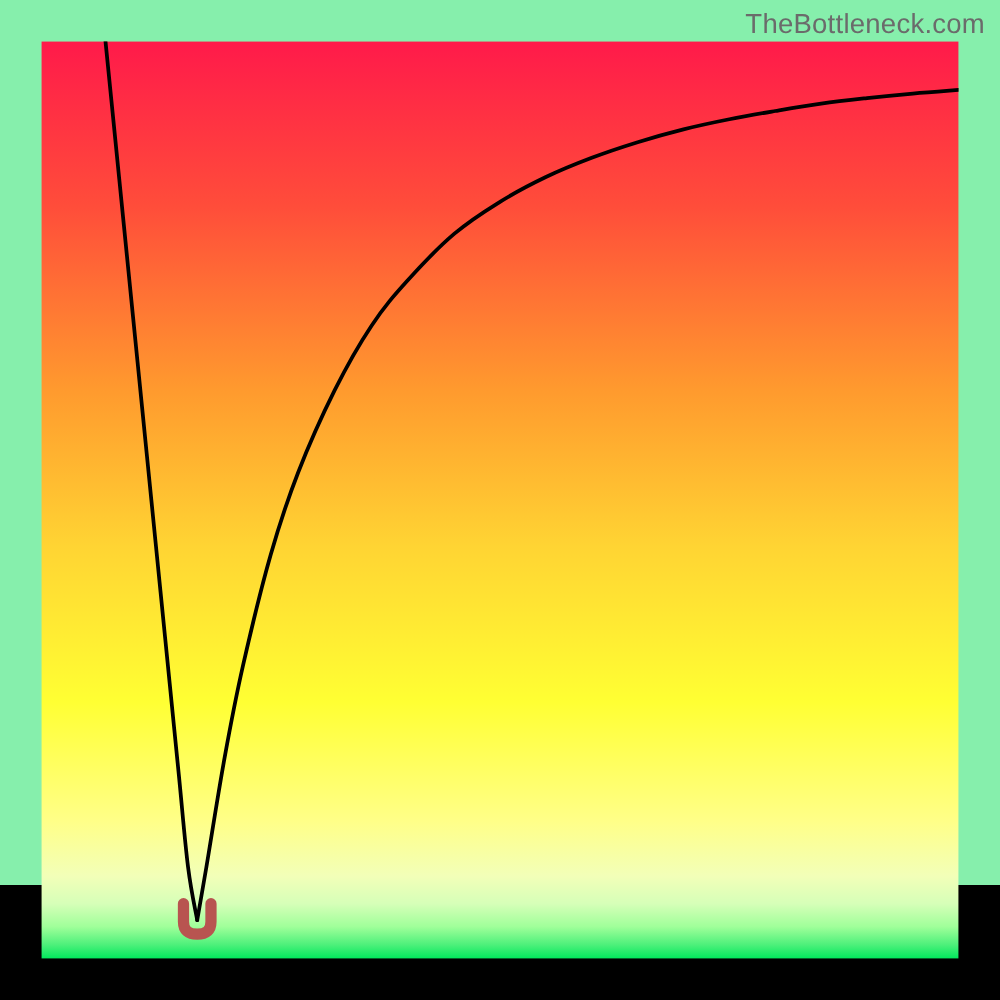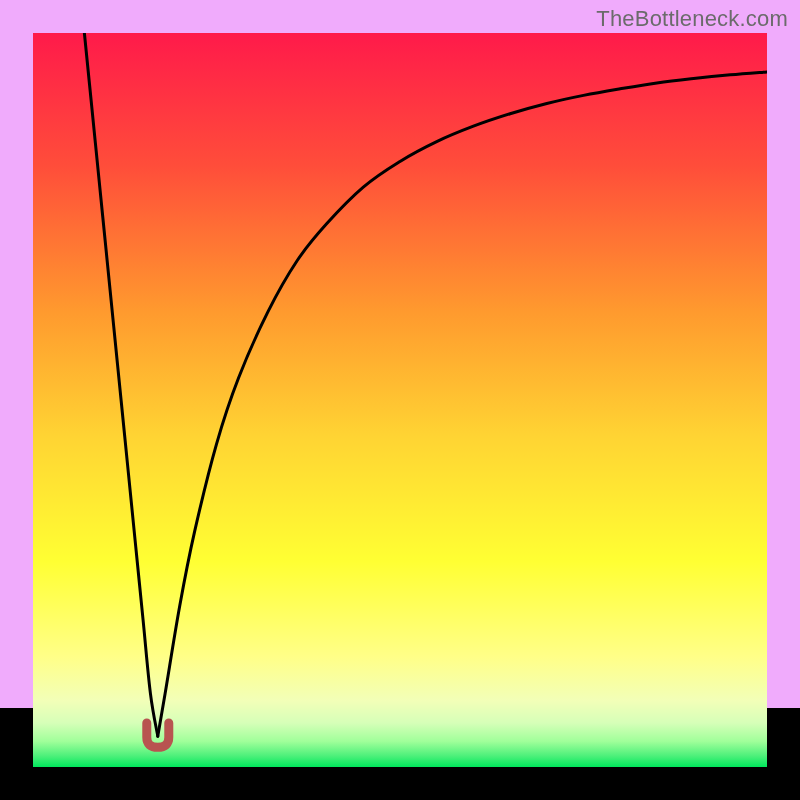--- a/index.html
+++ b/index.html
@@ -8,21 +8,21 @@
     width: 800px;
     height: 800px;
     overflow: hidden;
     background: #000;
     font-family: Arial, Helvetica, sans-serif;
   }
   .frame {
     position: absolute;
     left: 0; top: 0;
     width: 800px; height: 708px;
-    background: #f0abfc;
+    background: #86efac;
   }
   .plot {
     position: absolute;
     left: 33px;
     top: 33px;
     width: 734px;
     height: 734px;
     overflow: hidden;
   }
   .watermark {

